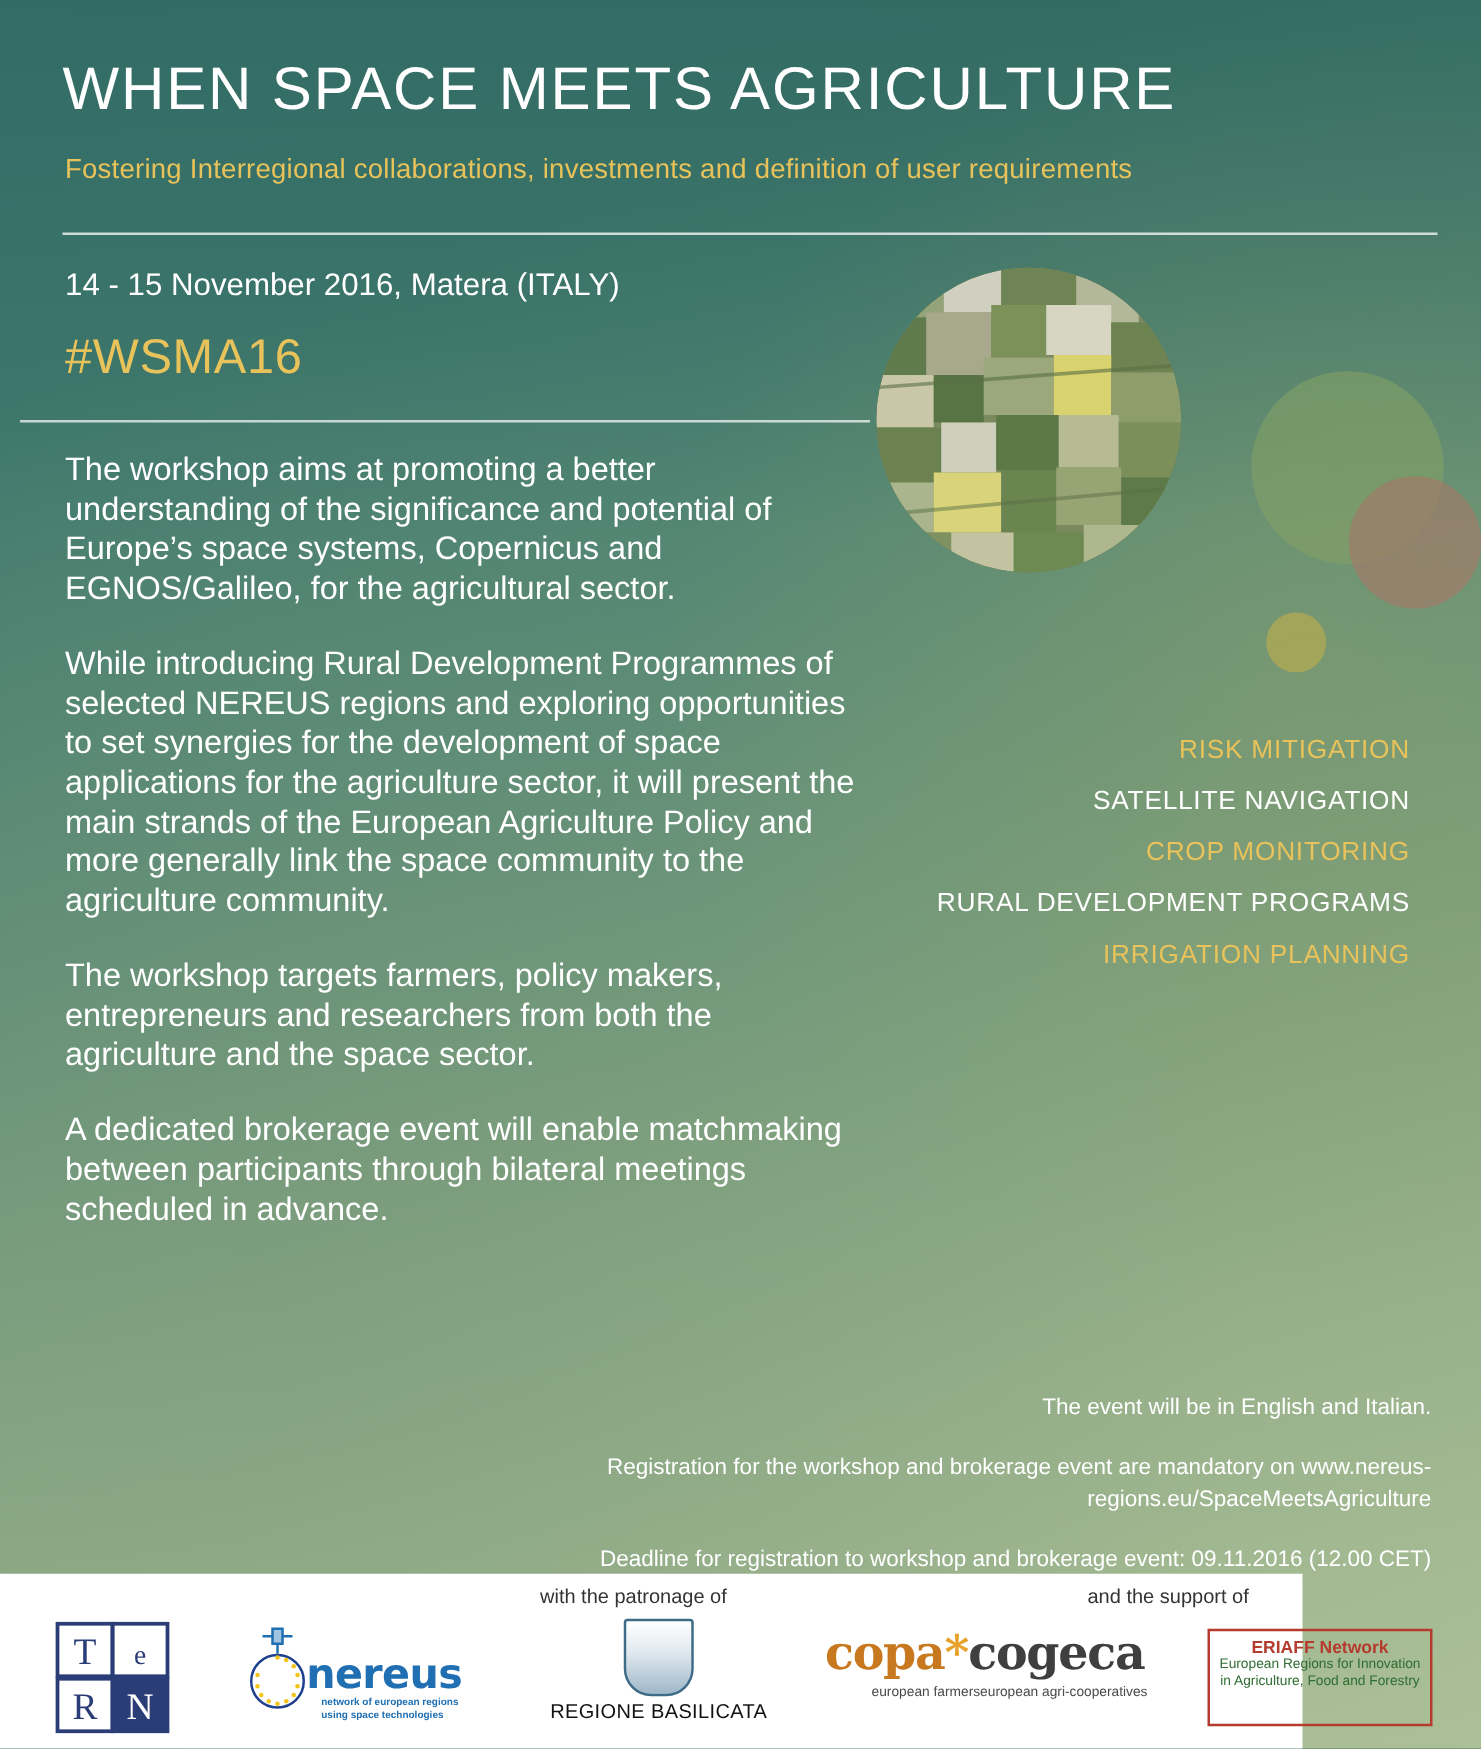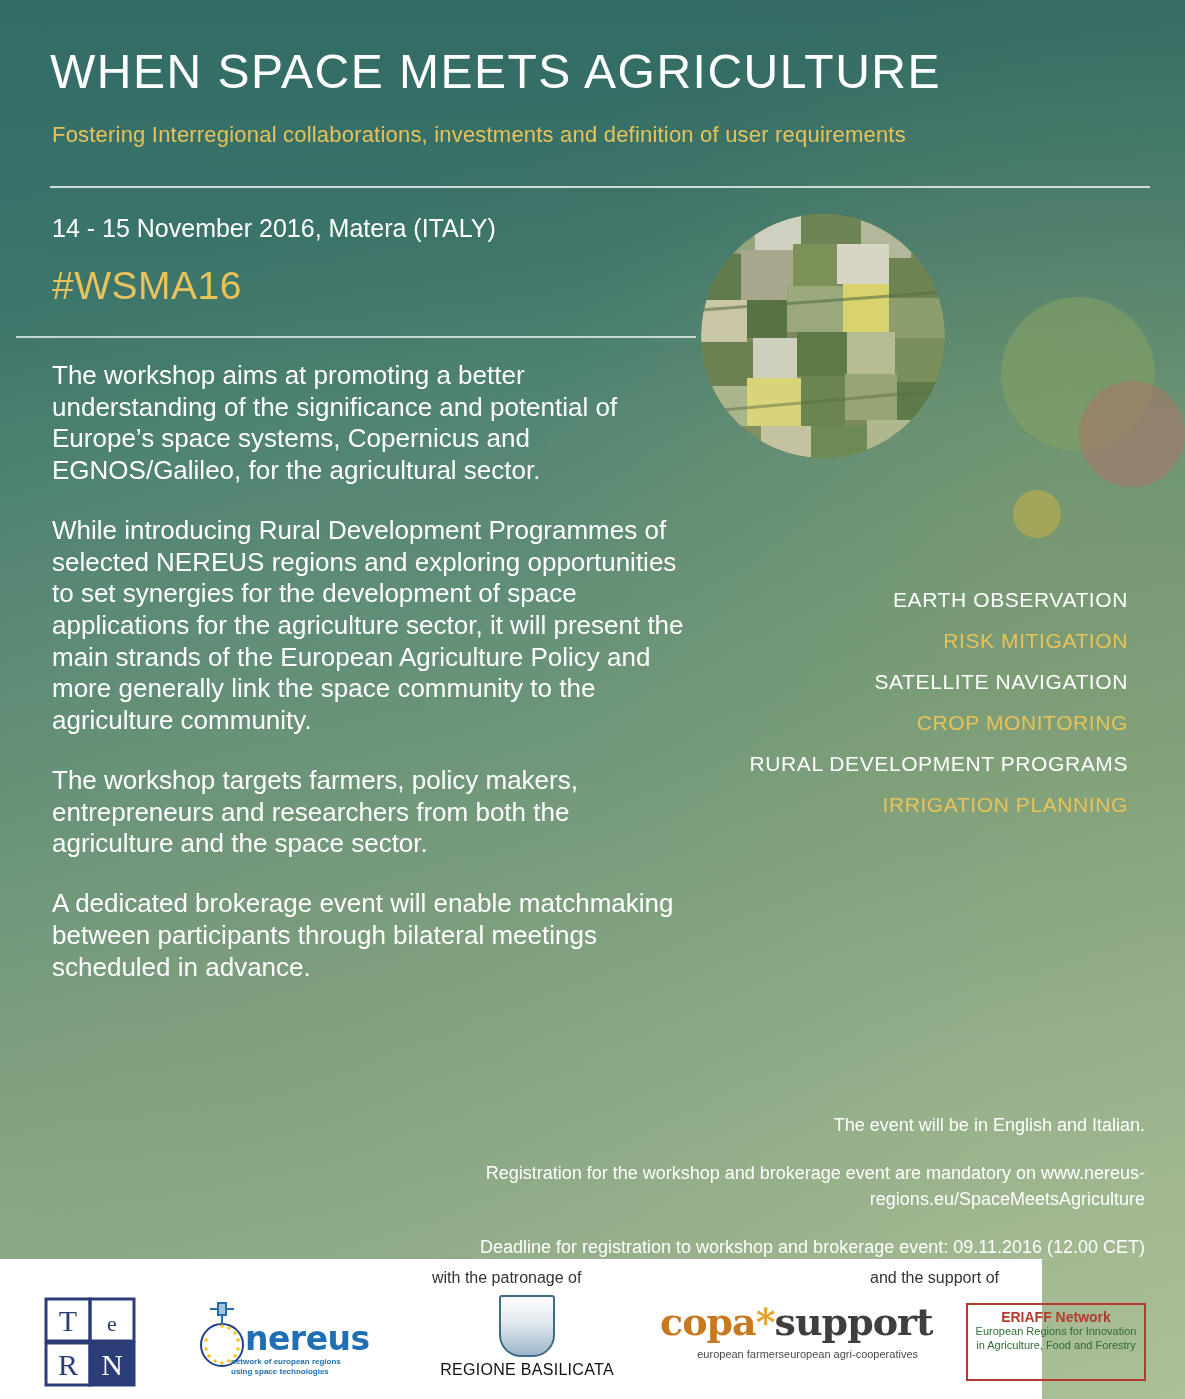--- a/index.html
+++ b/index.html
@@ -215,21 +215,21 @@
     left: 45px;
     top: 18px;
     color: #1f6fb2;
     font-size: 33px;
     font-weight: bold;
     letter-spacing: -0.5px;
     font-family: "DejaVu Sans", sans-serif;
   }
   .nereus-sub {
     position: absolute;
-    left: 31px;
+    left: 57px;
     top: 56px;
     color: #1f6fb2;
     font-size: 8px;
     line-height: 1.25;
     font-weight: bold;
   }
   
   .logo-basilicata {
     position: absolute;
     left: 432px;
@@ -355,21 +355,20 @@
     <div class="blob blob-olive"></div>
 
     <div class="body-col">
       <p>The workshop aims at promoting a better understanding of the significance and potential of Europe’s space systems, Copernicus and EGNOS/Galileo, for the agricultural sector.</p>
       <p>While introducing Rural Development Programmes of selected NEREUS regions and exploring opportunities to set synergies for the development of space applications for the agriculture sector, it will present the main strands of the European Agriculture Policy and more generally link the space community to the agriculture community.</p>
       <p>The workshop targets farmers, policy makers, entrepreneurs and researchers from both the agriculture and the space sector.</p>
       <p>A dedicated brokerage event will enable matchmaking between participants through bilateral meetings scheduled in advance.</p>
     </div>
 
     <div class="topics">
-      <div class="topic-white">EARTH OBSERVATION</div>
       <div class="topic-gold">RISK MITIGATION</div>
       <div class="topic-white">SATELLITE NAVIGATION</div>
       <div class="topic-gold">CROP MONITORING</div>
       <div class="topic-white">RURAL DEVELOPMENT PROGRAMS</div>
       <div class="topic-gold">IRRIGATION PLANNING</div>
     </div>
 
     <div class="notes">
       <div class="n1">The event will be in English and Italian.</div>
       <div class="n2">Registration for the workshop and brokerage event are mandatory on www.nereus-regions.eu/SpaceMeetsAgriculture</div>
@@ -422,21 +421,21 @@
       <div class="nereus-word">nereus</div>
       <div class="nereus-sub">network of european regions<br>using space technologies</div>
     </div>
 
     <div class="logo-basilicata">
       <div class="basilicata-shield"></div>
       <div class="basilicata-text">REGIONE BASILICATA</div>
     </div>
 
     <div class="logo-copa">
-      <div class="copa-word"><span>copa</span><span class="copa-star">*</span><span class="cogeca-word">support</span></div>
+      <div class="copa-word"><span>copa</span><span class="copa-star">*</span><span class="cogeca-word">cogeca</span></div>
       <div class="copa-sub">
         <span>european farmers</span>
         <span>european agri-cooperatives</span>
       </div>
     </div>
 
     <div class="logo-eriaff">
       <div class="eriaff-t1">ERIAFF Network</div>
       <div class="eriaff-t2">European Regions for Innovation</div>
       <div class="eriaff-t3">in Agriculture, Food and Forestry</div>

